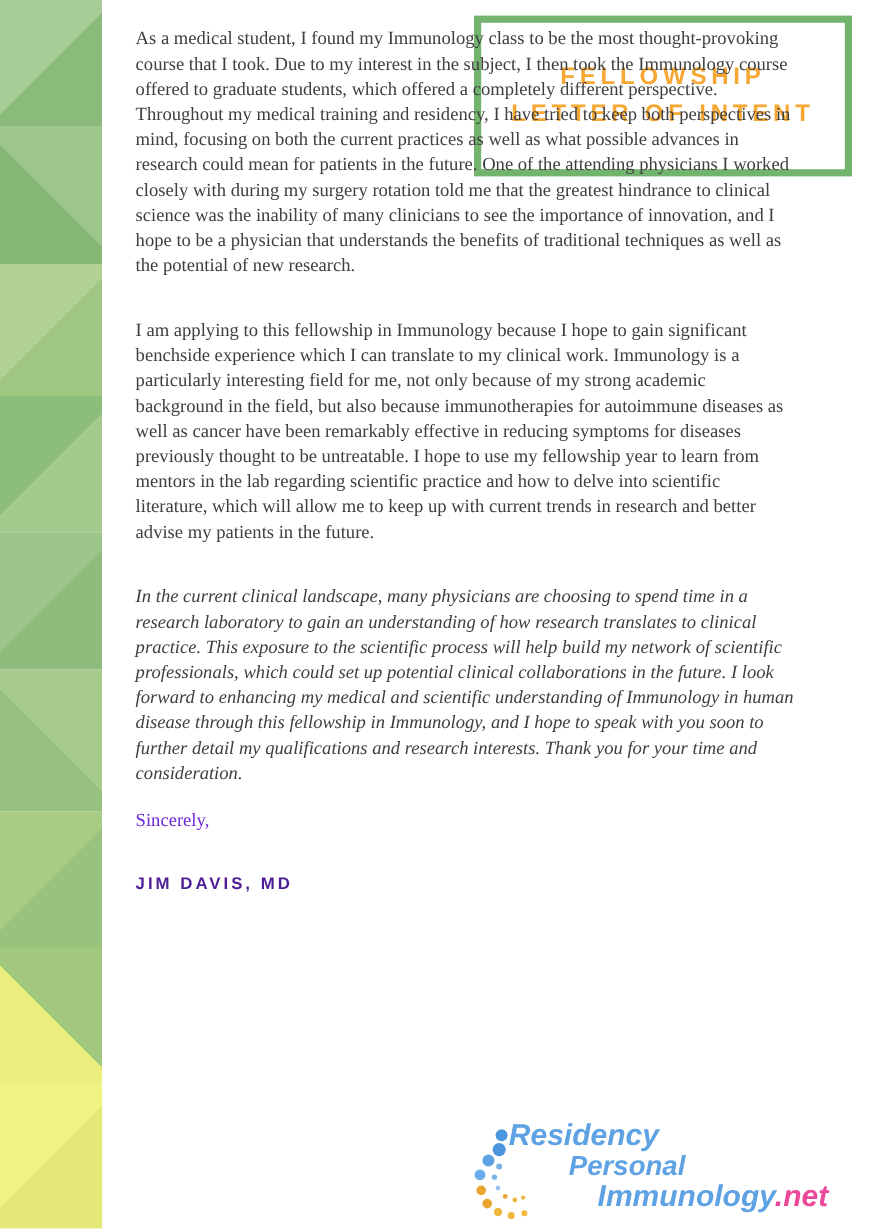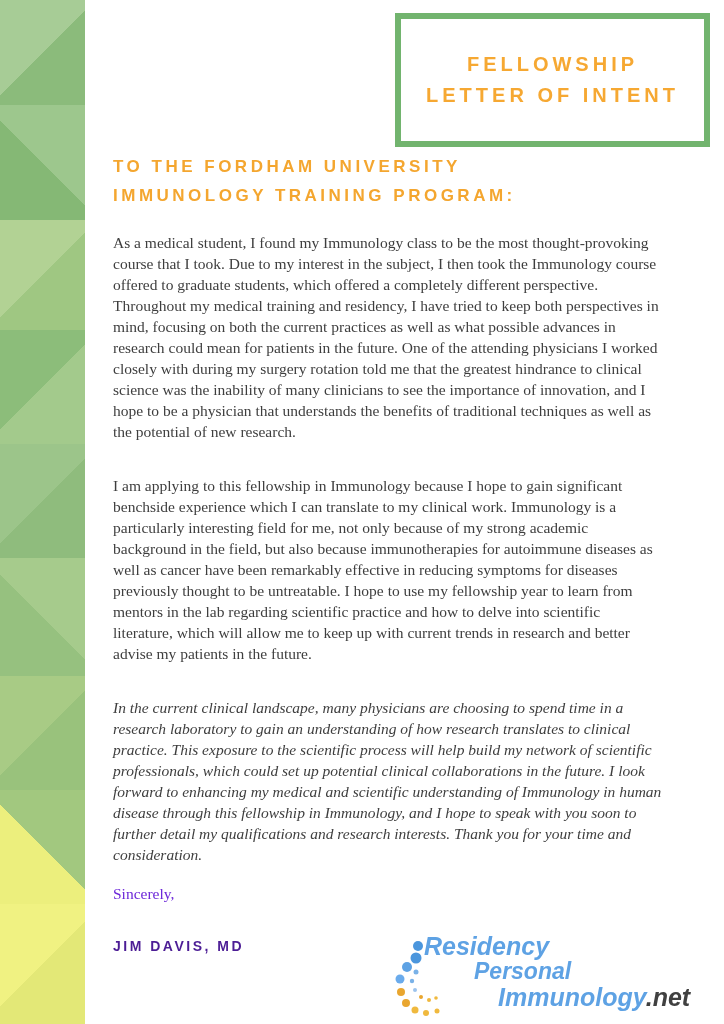--- a/index.html
+++ b/index.html
@@ -58,21 +58,21 @@
   .logo { position:absolute; left:392px; top:930px; width:330px; height:92px; }
   .logo-dots { position:absolute; left:0; top:8px; }
   .logo-word {
     position:absolute; font-weight:bold; color:#5ea2e4; white-space:nowrap;
     text-shadow:-1px -1px 0 #fff, 1px -1px 0 #fff, -1px 1px 0 #fff, 1px 1px 0 #fff;
     font-style:italic;
   }
   .w1 { left:32px;  top:2px;  font-size:25px; }
   .w2 { left:82px;  top:28px; font-size:23px; }
   .w3 { left:106px; top:53px; font-size:25px; }
-  .tld { color:#404040; }
+  .tld { color:#ec4899; }
 </style>
 </head>
 <body>
 
 <div class="page">
 
   <div class="sidebar">
     <div class="tile t1"></div>
     <div class="tile t2"></div>
     <div class="tile t3"></div>
@@ -83,24 +83,20 @@
     <div class="tile t8"></div>
     <div class="tile t9"></div>
   </div>
 
   <div class="title-box">
     <div class="title-line">FELLOWSHIP</div>
     <div class="title-line">LETTER OF INTENT</div>
   </div>
 
   <div class="content">
-    <div class="heading">
-      <div>TO THE FORDHAM UNIVERSITY</div>
-      <div>IMMUNOLOGY TRAINING PROGRAM:</div>
-    </div>
 
     <div class="body-text">
       <p class="first">As a medical student, I found my Immunology class to be the most thought-provoking course that I took. Due to my interest in the subject, I then took the Immunology course offered to graduate students, which offered a completely different perspective. Throughout my medical training and residency, I have tried to keep both perspectives in mind, focusing on both the current practices as well as what possible advances in research could mean for patients in the future. One of the attending physicians I worked closely with during my surgery rotation told me that the greatest hindrance to clinical science was the inability of many clinicians to see the importance of innovation, and I hope to be a physician that understands the benefits of traditional techniques as well as the potential of new research.</p>
       <p>I am applying to this fellowship in Immunology because I hope to gain significant benchside experience which I can translate to my clinical work. Immunology is a particularly interesting field for me, not only because of my strong academic background in the field, but also because immunotherapies for autoimmune diseases as well as cancer have been remarkably effective in reducing symptoms for diseases previously thought to be untreatable. I hope to use my fellowship year to learn from mentors in the lab regarding scientific practice and how to delve into scientific literature, which will allow me to keep up with current trends in research and better advise my patients in the future.</p>
       <p class="last">In the current clinical landscape, many physicians are choosing to spend time in a research laboratory to gain an understanding of how research translates to clinical practice. This exposure to the scientific process will help build my network of scientific professionals, which could set up potential clinical collaborations in the future. I look forward to enhancing my medical and scientific understanding of Immunology in human disease through this fellowship in Immunology, and I hope to speak with you soon to further detail my qualifications and research interests. Thank you for your time and consideration.</p>
     </div>
 
     <div class="closing">Sincerely,</div>
 
     <div class="signature">JIM DAVIS, MD</div>

